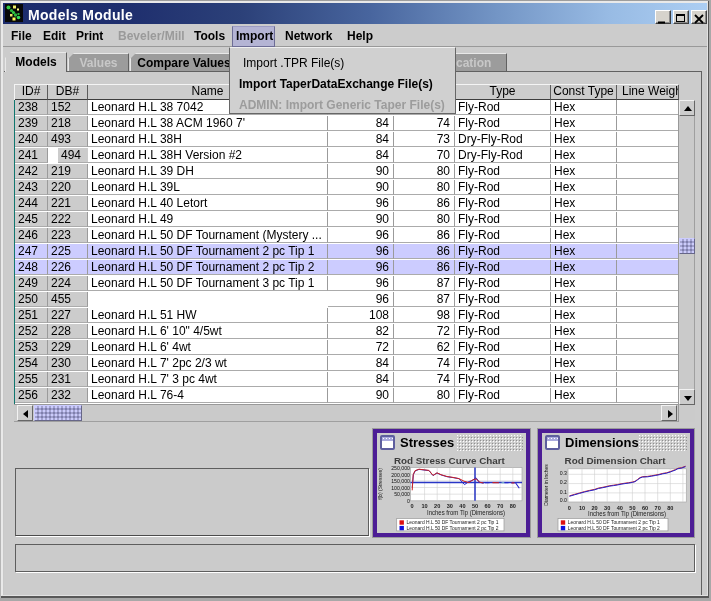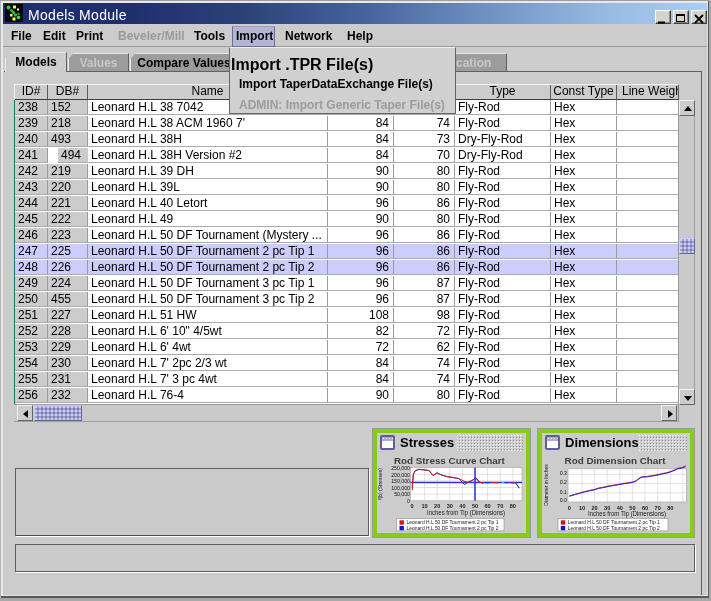--- a/index.html
+++ b/index.html
@@ -11,21 +11,21 @@
 #f-left1{left:0;top:1px;width:1px;height:600px;background:#b5b5b5}
 #f-left2{left:1px;top:1px;width:2px;height:599px;background:#e9e9e9}
 #f-right1{left:707px;top:2px;width:1px;height:597px;background:#e2e2e2}
 #f-right2{left:708px;top:1px;width:1px;height:599px;background:#585858}
 #f-right3{left:709px;top:0;width:2px;height:601px;background:#a8a8a8}
 #f-bot1{left:2px;top:595px;width:706px;height:1px;background:#e2e2e2}
 #f-bot2{left:1px;top:596px;width:708px;height:2px;background:#585858}
 #f-bot3{left:0;top:598px;width:711px;height:3px;background:#a8a8a8}
 
 #titlebar{left:3px;top:3px;width:705px;height:21px;background:linear-gradient(90deg,#1c2c6c 0%,#1f2f6e 18%,#2c4179 34%,#48659e 52%,#7395c5 70%,#98bbe4 86%,#accef3 100%)}
-#title-text{left:25px;top:4px;font-size:14px;font-weight:normal;color:#ffffff;letter-spacing:0.3px}
+#title-text{left:25px;top:4px;font-size:14px;font-weight:bold;color:#ffffff;letter-spacing:0.3px}
 .winbtn{top:7px;width:16px;height:14px;background:#d6d3cc;border-top:1px solid #ffffff;border-left:1px solid #ffffff;border-right:1px solid #404040;border-bottom:1px solid #404040;box-shadow:inset -1px -1px 0 #8a8a8a}
 
 #menubar{left:3px;top:24px;width:705px;height:23px;background:#cccccc;border-bottom:1px solid #999999}
 .mi{top:3px;height:18px;line-height:18px;font-size:12px;font-weight:bold;color:#000000}
 .mi.dis{color:#9a9a9a}
 #mi-import{left:229px;top:2px;width:43px;height:21px;background:#b4b4d4;border:1px solid #6d6d96;border-top-color:#9c9cc4}
 
 .tab{top:53px;height:19px;background:#9c9c9c;border-top:1px solid #e8e8e8;border-left:1px solid #e8e8e8;border-right:1px solid #616161;font-size:12px;font-weight:bold;text-align:center;line-height:18px;color:#000}
 #tab-models{left:5px;top:52px;width:62px;height:20px;background:#cccccc;z-index:3}
 #tab-values{left:68px;width:61px;color:#c8c8c8}
@@ -52,21 +52,21 @@
 
 #vscroll{left:664px;top:16px;width:17px;height:305px;background:#cacaca;border-left:1px solid #999999;border-right:1px solid #9f9f9f}
 #hscroll{left:0;top:320px;width:664px;height:18px;background:#cacaca;border-top:1px solid #999999;border-bottom:1px solid #9f9f9f}
 .sbtn{position:absolute;width:16px;height:16px;background:#cccccc;border-top:1px solid #f2f2f2;border-left:1px solid #f2f2f2;border-right:1px solid #666666;border-bottom:1px solid #666666}
 .thumb{position:absolute;background:#a3a3cf;border-top:1px solid #ccccff;border-left:1px solid #ccccff;border-right:1px solid #666688;border-bottom:1px solid #666688;background-image:radial-gradient(circle at 1px 1px,#ccccff 0.7px,transparent 0.9px),radial-gradient(circle at 3px 3px,#7d7dae 0.7px,transparent 0.9px);background-size:4px 4px}
 .arr{position:absolute;width:0;height:0}
 
 #leftpanel{left:15px;top:468px;width:354px;height:68px;background:#cbcbcb;border:1px solid #5e5e5e;border-bottom-color:#4c4c4c;box-shadow:1px 1px 0 #ffffff}
 #statusbar{left:15px;top:544px;width:680px;height:28px;background:#cbcbcb;border:1px solid #5e5e5e;box-shadow:1px 1px 0 #ffffff}
 
-.iframe{background:#84cc16;border:1px solid #9b9b9b}
+.iframe{background:#4c1d95;border:1px solid #9b9b9b}
 #if-stress{left:372px;top:428px;width:159px;height:110px}
 #if-dim{left:537px;top:428px;width:158px;height:110px}
 .iftitle{position:absolute;left:4px;top:4px;right:4px;height:20px;background:#cccccc}
 .ificon{position:absolute;left:3px;top:2px;width:15px;height:15px;background:#ffffff;border:2px solid #5e5e9e;border-radius:2px}
 .ificon>div{position:absolute;left:0;top:0;right:0;height:4px;background:#aaaadd;background-image:radial-gradient(circle at 1.5px 1.5px,#ffffff 0.9px,transparent 1px);background-size:3px 3px}
 .iftext{position:absolute;left:23px;top:2px;font-size:13px;font-weight:bold;color:#000}
 .iftex{position:absolute;top:2px;height:16px;background-image:radial-gradient(circle at 0.8px 0.8px,#ffffff 0.62px,transparent 0.78px),radial-gradient(circle at 2.3px 2.3px,#8f8f8f 0.62px,transparent 0.78px);background-size:3px 3px}
 .ifbody{position:absolute;left:4px;top:24px;right:4px;bottom:4px;background:#cccccc}
 </style></head>
 <body>
@@ -249,21 +249,20 @@
           <div class="cell cw" style="left:73px;width:240px">Leonard H.L 50 DF Tournament 3 pc Tip 1</div>
           <div class="cell cw num" style="left:313px;width:66px">96</div>
           <div class="cell cw num" style="left:379px;width:61px">87</div>
           <div class="cell cw" style="left:440px;width:96px">Fly-Rod</div>
           <div class="cell cw" style="left:536px;width:66px">Hex</div>
           <div class="cell cw" style="left:602px;width:62px;border-right:none"></div>
         </div>
         <div class="row" style="top:192px">
           <div class="cell cg" style="left:0;width:33px">250</div>
           <div class="cell cg" style="left:33px;width:40px">455</div>
-          <div class="cell cw" style="left:73px;width:240px">Leonard H.L 50 DF Tournament 3 pc Tip 2</div>
           <div class="cell cw num" style="left:313px;width:66px">96</div>
           <div class="cell cw num" style="left:379px;width:61px">87</div>
           <div class="cell cw" style="left:440px;width:96px">Fly-Rod</div>
           <div class="cell cw" style="left:536px;width:66px">Hex</div>
           <div class="cell cw" style="left:602px;width:62px;border-right:none"></div>
         </div>
         <div class="row" style="top:208px">
           <div class="cell cg" style="left:0;width:33px">251</div>
           <div class="cell cg" style="left:33px;width:40px">227</div>
           <div class="cell cw" style="left:73px;width:240px">Leonard H.L 51 HW</div>
@@ -444,21 +443,21 @@
       <rect x="18.8" y="67.3" width="4.4" height="4.4" fill="#dd1111"></rect>
       <rect x="18.8" y="72.9" width="4.4" height="4.4" fill="#1111dd"></rect>
       <text x="25.8" y="71.2" font-size="5" fill="#222" font-family="Liberation Sans" textLength="92" lengthAdjust="spacingAndGlyphs">Leonard H.L 50 DF Tournament 2 pc Tip 1</text>
       <text x="25.8" y="76.8" font-size="5" fill="#222" font-family="Liberation Sans" textLength="92" lengthAdjust="spacingAndGlyphs">Leonard H.L 50 DF Tournament 2 pc Tip 2</text>
     </svg>
       </div>
   </div>
   <div class="abs" id="statusbar"></div>
 
   <div class="abs" id="popup" style="left:229px;top:47px;width:227px;height:67px;background:#d0d0d0;border:1px solid #666666;border-top:1px solid #f0f0f0;z-index:10">
-    <div style="position:absolute;left:1px;top:8px;font-size:16px;font-weight:bold;color:#000">Import .TPR File(s)</div>
+    <div style="position:absolute;left:13px;top:8px;font-size:12px;font-weight:normal;color:#000">Import .TPR File(s)</div>
     <div style="position:absolute;left:9px;top:29px;font-size:12px;font-weight:bold;color:#000">Import TaperDataExchange File(s)</div>
     <div style="position:absolute;left:9px;top:50px;font-size:12px;font-weight:bold;color:#9c9c9c">ADMIN: Import Generic Taper File(s)</div>
   </div>
   <div class="abs" id="f-top1"></div>
   <div class="abs" id="f-left1"></div>
   <div class="abs" id="f-right1"></div>
   <div class="abs" id="f-right2"></div>
   <div class="abs" id="f-right3"></div>
   <div class="abs" id="f-bot1"></div>
   <div class="abs" id="f-bot2"></div>

